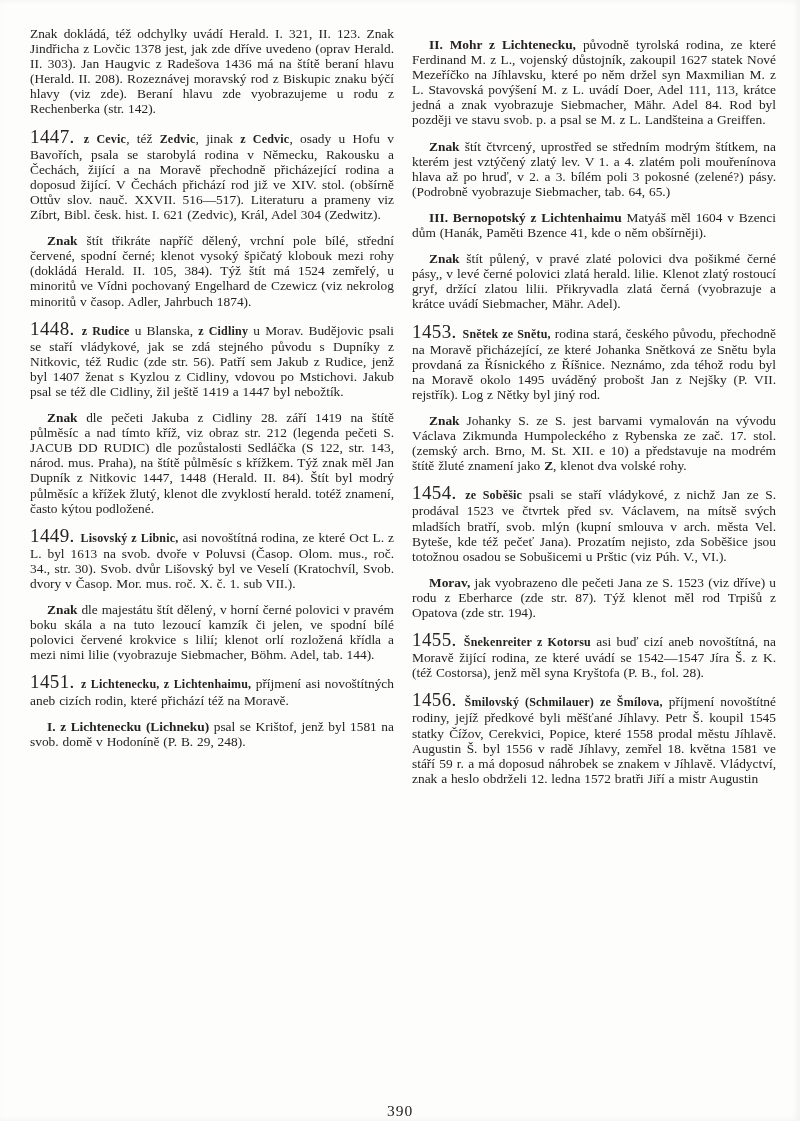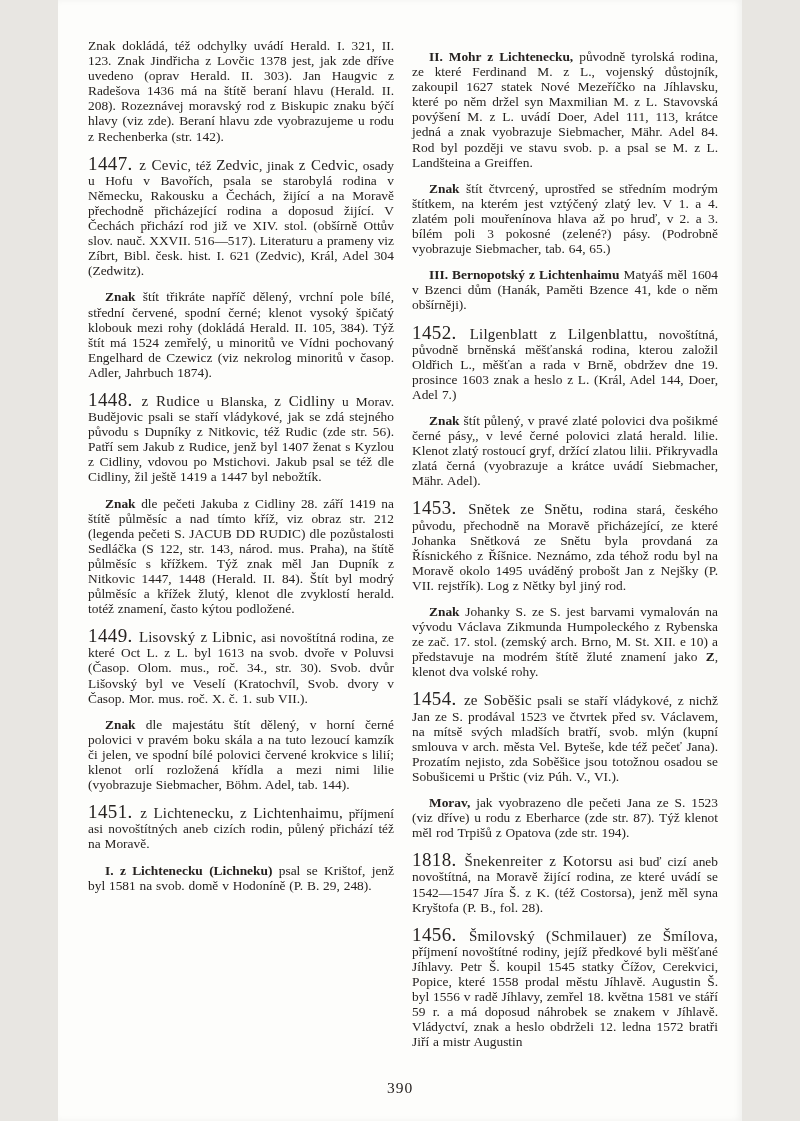--- a/index.html
+++ b/index.html
@@ -2,32 +2,32 @@
 <html lang="cs"><head>
 <meta charset="utf-8">
 <style>
   html, body {
     margin: 0;
     padding: 0;
     background: #e8e6e2;
   }
   .page {
     position: relative;
-    width: 684px;
+    width: 800px;
     height: 1121px;
     margin: 0 auto;
     background: #fdfdfb;
     color: #262220;
     font-family: "Liberation Serif", "DejaVu Serif", serif;
     font-size: 13.4px;
     line-height: 15.1px;
     box-shadow: inset -3px 0 6px rgba(0,0,0,0.05);
     overflow: hidden;
     box-sizing: border-box;
-    padding: 38px 24px 0 30px;
+    padding: 26px 24px 0 30px;
   }
   .columns {
     display: flex;
     gap: 18px;
   }
   .col {
     flex: 1 1 0;
     min-width: 0;
   }
   .para {
@@ -37,59 +37,58 @@
     hyphens: auto;
   }
   .entry-head { margin-top: 12px; }
   .znak, .sub { text-indent: 17px; margin-top: 11px; }
   .cont { margin-top: 0; }
   .seg-num {
     font-size: 19px;
     letter-spacing: 0.4px;
   }
   .seg-name {
-    font-weight: 400;
-    font-size: 15px;
+    font-weight: 700;
+    font-size: 12px;
     letter-spacing: 0.2px;
   }
   .seg-bold { font-weight: 700; }
   .footer {
     position: absolute;
-    bottom: 26px;
+    bottom: 3px;
     left: 0;
     width: 100%;
     text-align: center;
     font-size: 15.5px;
     letter-spacing: 1px;
   }
 </style>
 </head>
 <body>
 
 <div class="page">
   <div class="columns">
     <div class="col">
         <p class="para cont"><span class="seg-plain">Znak dokládá, též odchylky uvádí Herald. I. 321, II. 123. Znak Jindřicha z Lovčic 1378 jest, jak zde dříve uvedeno (oprav Herald. II. 303). Jan Haugvic z Radešova 1436 má na štítě beraní hlavu (Herald. II. 208). Rozeznávej moravský rod z Biskupic znaku býčí hlavy (viz zde). Beraní hlavu zde vyobrazujeme u rodu z Rechenberka (str. 142).</span></p>
         <p class="para entry-head"><span class="seg-num">1447. </span><span class="seg-name">z Cevic</span><span class="seg-plain">, též </span><span class="seg-name">Zedvic</span><span class="seg-plain">, jinak </span><span class="seg-name">z Cedvic</span><span class="seg-plain">, osady u Hofu v Bavořích, psala se starobylá rodina v Německu, Rakousku a Čechách, žijící a na Moravě přechodně přicházející rodina a doposud žijící. V Čechách přichází rod již ve XIV. stol. (obšírně Ottův slov. nauč. XXVII. 516—517). Literaturu a prameny viz Zíbrt, Bibl. česk. hist. I. 621 (Zedvic), Král, Adel 304 (Zedwitz).</span></p>
         <p class="para znak"><span class="seg-bold">Znak</span><span class="seg-plain"> štít třikráte napříč dělený, vrchní pole bílé, střední červené, spodní černé; klenot vysoký špičatý klobouk mezi rohy (dokládá Herald. II. 105, 384). Týž štít má 1524 zemřelý, u minoritů ve Vídni pochovaný Engelhard de Czewicz (viz nekrolog minoritů v časop. Adler, Jahrbuch 1874).</span></p>
         <p class="para entry-head"><span class="seg-num">1448. </span><span class="seg-name">z Rudice</span><span class="seg-plain"> u Blanska, </span><span class="seg-name">z Cidliny</span><span class="seg-plain"> u Morav. Budějovic psali se staří vládykové, jak se zdá stejného původu s Dupníky z Nitkovic, též Rudic (zde str. 56). Patří sem Jakub z Rudice, jenž byl 1407 ženat s Kyzlou z Cidliny, vdovou po Mstichovi. Jakub psal se též dle Cidliny, žil ještě 1419 a 1447 byl nebožtík.</span></p>
         <p class="para znak"><span class="seg-bold">Znak</span><span class="seg-plain"> dle pečeti Jakuba z Cidliny 28. září 1419 na štítě půlměsíc a nad tímto kříž, viz obraz str. 212 (legenda pečeti S. JACUB DD RUDIC) dle pozůstalosti Sedláčka (S 122, str. 143, národ. mus. Praha), na štítě půlměsíc s křížkem. Týž znak měl Jan Dupník z Nitkovic 1447, 1448 (Herald. II. 84). Štít byl modrý půlměsíc a křížek žlutý, klenot dle zvyklostí herald. totéž znamení, často kýtou podložené.</span></p>
         <p class="para entry-head"><span class="seg-num">1449. </span><span class="seg-name">Lisovský z Libnic,</span><span class="seg-plain"> asi novoštítná rodina, ze které Oct L. z L. byl 1613 na svob. dvoře v Poluvsi (Časop. Olom. mus., roč. 34., str. 30). Svob. dvůr Lišovský byl ve Veselí (Kratochvíl, Svob. dvory v Časop. Mor. mus. roč. X. č. 1. sub VII.).</span></p>
         <p class="para znak"><span class="seg-bold">Znak</span><span class="seg-plain"> dle majestátu štít dělený, v horní černé polovici v pravém boku skála a na tuto lezoucí kamzík či jelen, ve spodní bílé polovici červené krokvice s lilií; klenot orlí rozložená křídla a mezi nimi lilie (vyobrazuje Siebmacher, Böhm. Adel, tab. 144).</span></p>
-        <p class="para entry-head"><span class="seg-num">1451. </span><span class="seg-name">z Lichtenecku, z Lichtenhaimu,</span><span class="seg-plain"> příjmení asi novoštítných aneb cizích rodin, půlený přichází též na Moravě.</span></p>
+        <p class="para entry-head"><span class="seg-num">1451. </span><span class="seg-name">z Lichtenecku, z Lichtenhaimu,</span><span class="seg-plain"> příjmení asi novoštítných aneb cizích rodin, které přichází též na Moravě.</span></p>
         <p class="para sub"><span class="seg-bold">I. z Lichtenecku (Lichneku)</span><span class="seg-plain"> psal se Krištof, jenž byl 1581 na svob. domě v Hodoníně (P. B. 29, 248).</span></p>
       </div>
     <div class="col">
         <p class="para sub"><span class="seg-bold">II. Mohr z Lichtenecku,</span><span class="seg-plain"> původně tyrolská rodina, ze které Ferdinand M. z L., vojenský důstojník, zakoupil 1627 statek Nové Mezeříčko na Jíhlavsku, které po něm držel syn Maxmilian M. z L. Stavovská povýšení M. z L. uvádí Doer, Adel 111, 113, krátce jedná a znak vyobrazuje Siebmacher, Mähr. Adel 84. Rod byl později ve stavu svob. p. a psal se M. z L. Landšteina a Greiffen.</span></p>
         <p class="para znak"><span class="seg-bold">Znak</span><span class="seg-plain"> štít čtvrcený, uprostřed se středním modrým štítkem, na kterém jest vztýčený zlatý lev. V 1. a 4. zlatém poli mouřenínova hlava až po hruď, v 2. a 3. bílém poli 3 pokosné (zelené?) pásy. (Podrobně vyobrazuje Siebmacher, tab. 64, 65.)</span></p>
         <p class="para sub"><span class="seg-bold">III. Bernopotský z Lichtenhaimu</span><span class="seg-plain"> Matyáš měl 1604 v Bzenci dům (Hanák, Paměti Bzence 41, kde o něm obšírněji).</span></p>
-        <p class="para entry-head"><span class="seg-num">1452. </span><span class="seg-name">Lilgenblatt z Lilgenblattu,</span><span class="seg-plain"> novoštítná, původně brněnská měšťanská rodina, kterou založil Oldřich L., měšťan a rada v Brně, obdržev dne 19. prosince 1603 znak a heslo z L. (Král, Adel 144, Doer, Adel 7.)</span></p>
         <p class="para znak"><span class="seg-bold">Znak</span><span class="seg-plain"> štít půlený, v pravé zlaté polovici dva pošikmé černé pásy,, v levé černé polovici zlatá herald. lilie. Klenot zlatý rostoucí gryf, držící zlatou lilii. Přikryvadla zlatá černá (vyobrazuje a krátce uvádí Siebmacher, Mähr. Adel).</span></p>
         <p class="para entry-head"><span class="seg-num">1453. </span><span class="seg-name">Snětek ze Snětu,</span><span class="seg-plain"> rodina stará, českého původu, přechodně na Moravě přicházející, ze které Johanka Snětková ze Snětu byla provdaná za Řísnického z Říšnice. Neznámo, zda téhož rodu byl na Moravě okolo 1495 uváděný probošt Jan z Nejšky (P. VII. rejstřík). Log z Nětky byl jiný rod.</span></p>
         <p class="para znak"><span class="seg-bold">Znak</span><span class="seg-plain"> Johanky S. ze S. jest barvami vymalován na vývodu Václava Zikmunda Humpoleckého z Rybenska ze zač. 17. stol. (zemský arch. Brno, M. St. XII. e 10) a představuje na modrém štítě žluté znamení jako </span><span class="seg-bold">Z</span><span class="seg-plain">, klenot dva volské rohy.</span></p>
         <p class="para entry-head"><span class="seg-num">1454. </span><span class="seg-name">ze Soběšic</span><span class="seg-plain"> psali se staří vládykové, z nichž Jan ze S. prodával 1523 ve čtvrtek před sv. Václavem, na mítsě svých mladších bratří, svob. mlýn (kupní smlouva v arch. města Vel. Byteše, kde též pečeť Jana). Prozatím nejisto, zda Soběšice jsou totožnou osadou se Sobušicemi u Prštic (viz Púh. V., VI.).</span></p>
         <p class="para znak"><span class="seg-bold">Morav,</span><span class="seg-plain"> jak vyobrazeno dle pečeti Jana ze S. 1523 (viz dříve) u rodu z Eberharce (zde str. 87). Týž klenot měl rod Trpišů z Opatova (zde str. 194).</span></p>
-        <p class="para entry-head"><span class="seg-num">1818. </span><span class="seg-name">Šnekenreiter z Kotorsu</span><span class="seg-plain"> asi buď cizí aneb novoštítná, na Moravě žijící rodina, ze které uvádí se 1542—1547 Jíra Š. z K. (též Costorsa), jenž měl syna Kryštofa (P. B., fol. 28).</span></p>
+        <p class="para entry-head"><span class="seg-num">1455. </span><span class="seg-name">Šnekenreiter z Kotorsu</span><span class="seg-plain"> asi buď cizí aneb novoštítná, na Moravě žijící rodina, ze které uvádí se 1542—1547 Jíra Š. z K. (též Costorsa), jenž měl syna Kryštofa (P. B., fol. 28).</span></p>
         <p class="para entry-head"><span class="seg-num">1456. </span><span class="seg-name">Šmilovský (Schmilauer) ze Šmílova,</span><span class="seg-plain"> příjmení novoštítné rodiny, jejíž předkové byli měšťané Jíhlavy. Petr Š. koupil 1545 statky Čížov, Cerekvici, Popice, které 1558 prodal městu Jíhlavě. Augustin Š. byl 1556 v radě Jíhlavy, zemřel 18. května 1581 ve stáří 59 r. a má doposud náhrobek se znakem v Jíhlavě. Vládyctví, znak a heslo obdrželi 12. ledna 1572 bratři Jiří a mistr Augustin</span></p>
       </div>
   </div>
   <div class="footer">390</div>
 </div>
 
 </body></html>

